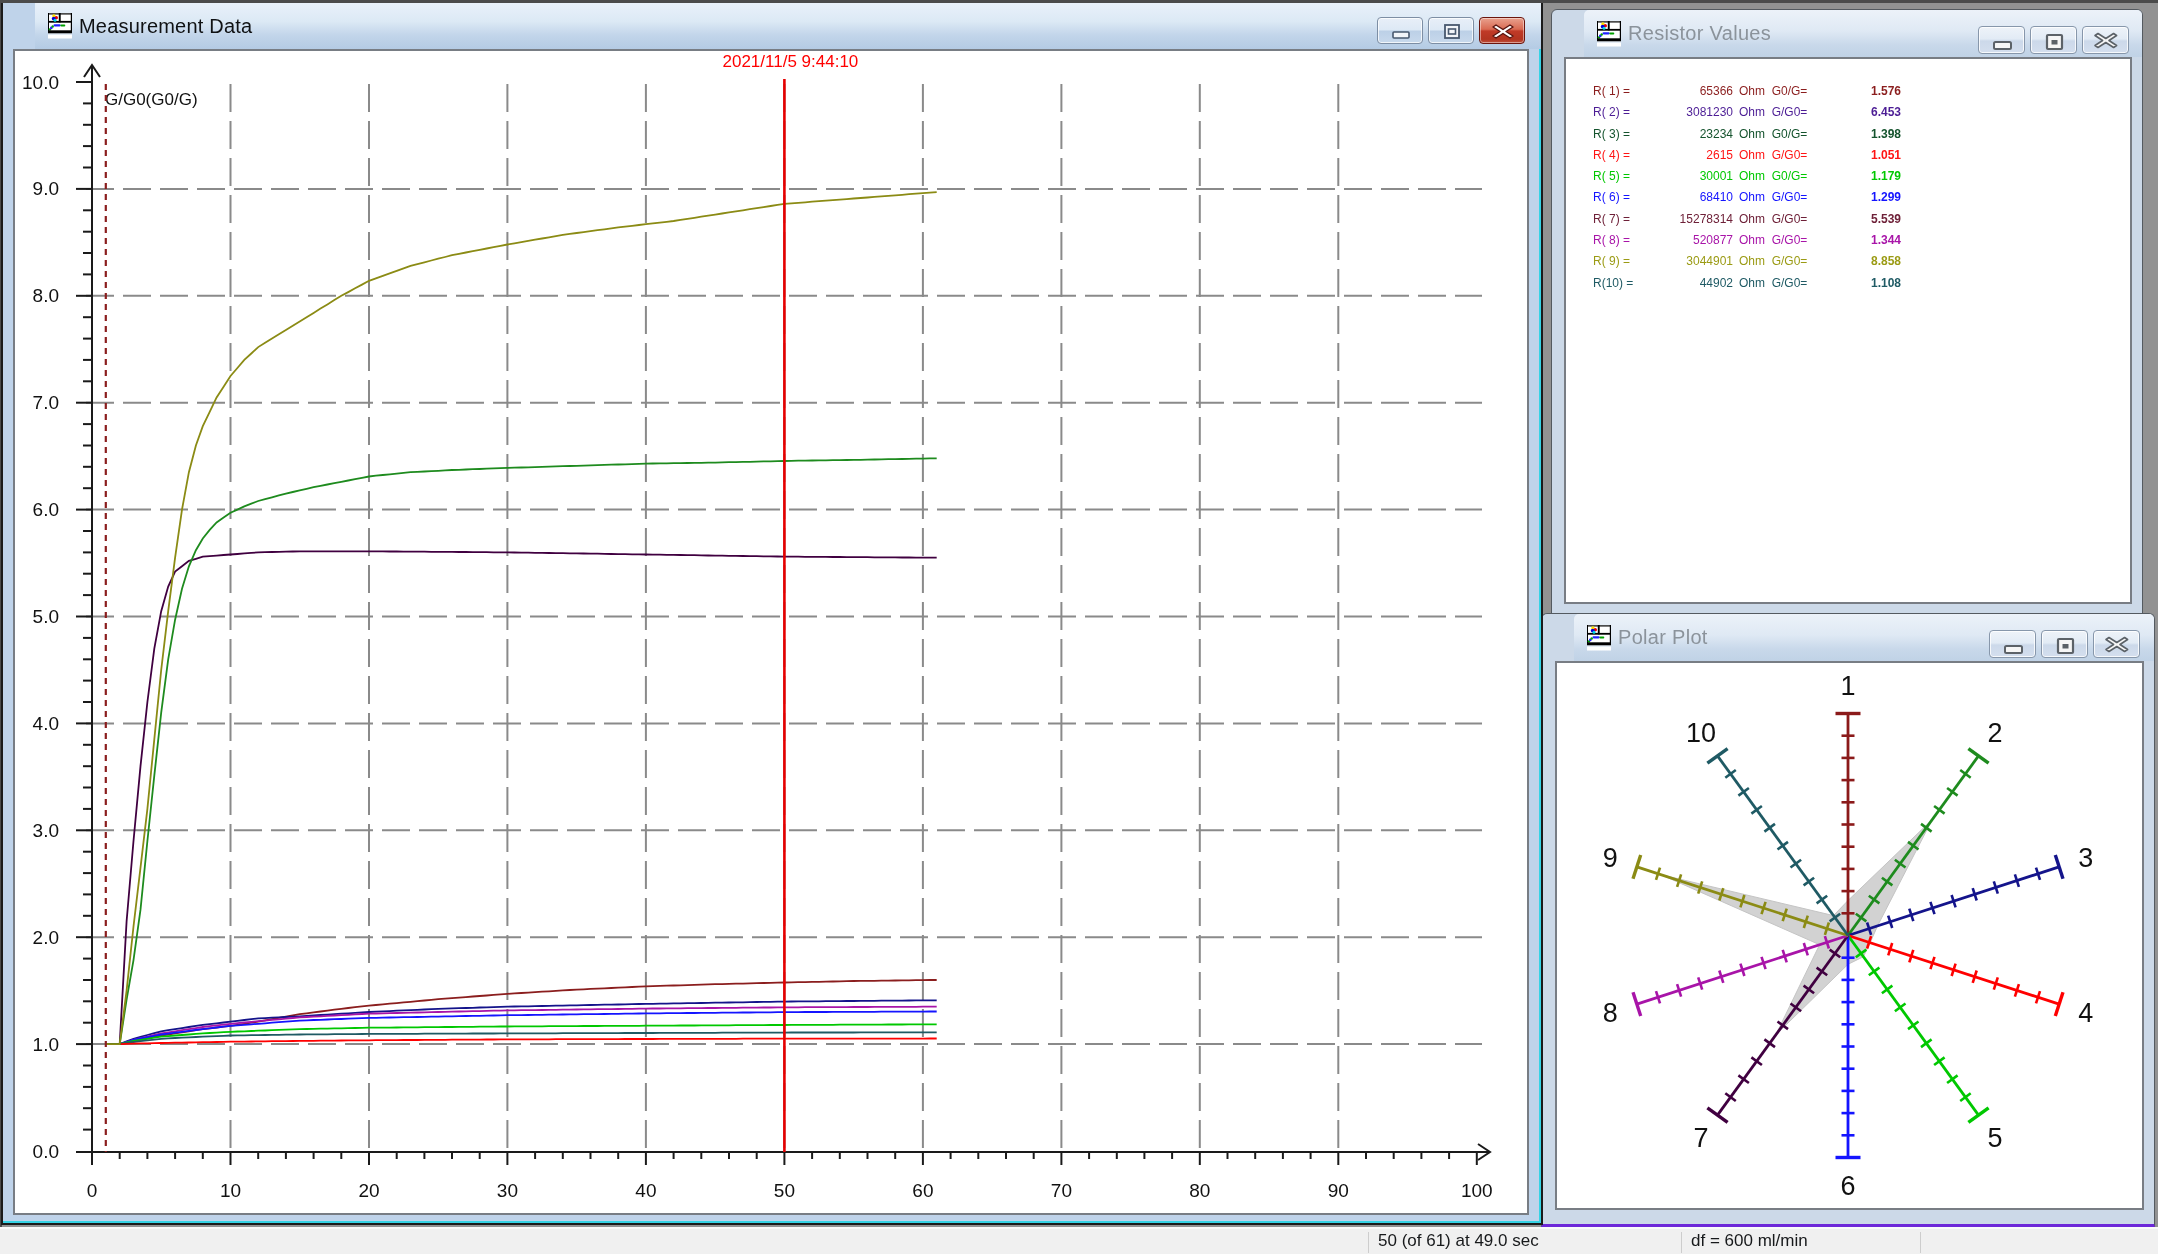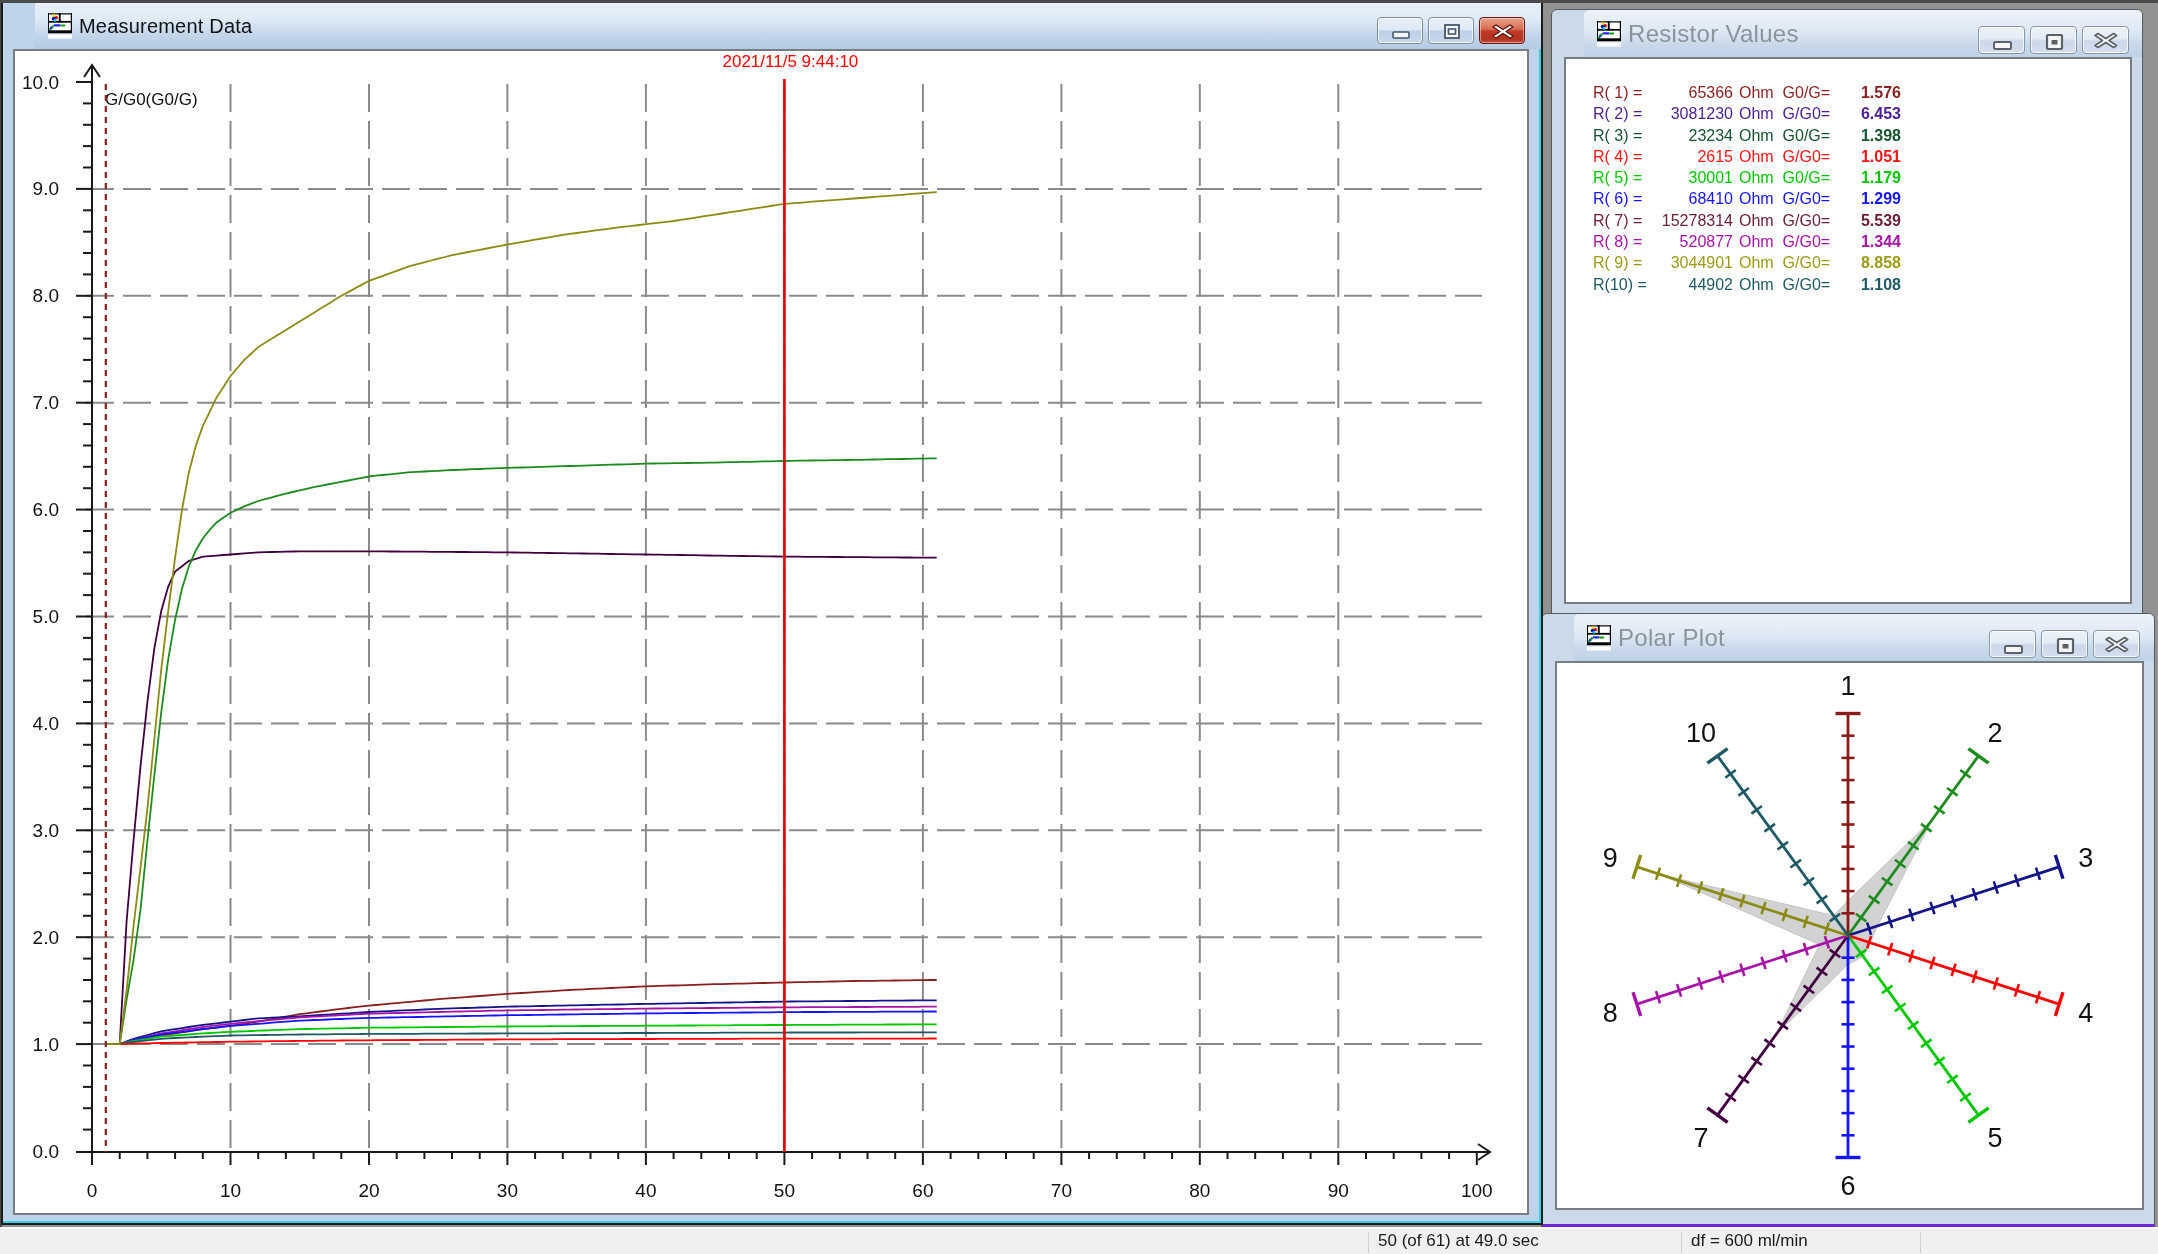--- a/index.html
+++ b/index.html
@@ -8,33 +8,33 @@
 .leftstrip { position:absolute; left:0; top:0; width:2px; height:1254px; background:#4b4b4b; }
 
 .win { position:absolute; }
 .frame-a { background:#bfd3ea; border:2px solid #1b1b1b; border-top:none; }
 .frame-i { background:#ccd9e8; border:1px solid #545a60; border-radius:6px 6px 0 0; }
 .titlebar { position:absolute; left:0; right:0; top:0; display:flex; align-items:center;margin-left:32px; }
 .tb-a { height:46px; background:linear-gradient(180deg,#e9f1fa 0%,#dce9f5 40%,#c2d5ea 70%,#b4cbe4 100%); }
 .tb-i { height:47px; background:linear-gradient(180deg,#ecf2f9 0%,#dfe9f4 45%,#c8d8ea 75%,#c0d2e6 100%); border-radius:5px 5px 0 0; }
 .ticon { margin-left:13px; width:24px; height:26px; }
 .ttext-a { margin-left:7px; font-size:20px; color:#101214; letter-spacing:0.2px; }
-.ttext-i { margin-left:7px; font-size:24px; color:#8b939b; letter-spacing:0.3px; }
+.ttext-i { margin-left:7px; font-size:20px; color:#8b939b; letter-spacing:0.3px; }
 .client { position:absolute; background:#fff; border:2px solid #787d84; }
 .btns { position:absolute; top:0; display:flex; gap:5px; }
 .abtn { width:46px; height:27px; border:1px solid #7d8ea4; border-radius:4px;
   background:linear-gradient(180deg,#e8eff8 0%,#dde9f5 48%,#bcd0e7 52%,#c8d9ec 100%);
   box-shadow:inset 0 0 0 1px rgba(255,255,255,.75); }
 .cbtn { background:linear-gradient(180deg,#e9a18e 0%,#d96a52 45%,#c03a27 52%,#b23420 85%,#c0503c 100%);
   border:1px solid #6c150d; box-shadow:inset 0 0 0 1px rgba(255,255,255,.45); }
 .ibtn { width:47px; height:28px; border:1px solid #8797ab; border-radius:4px;
   background:linear-gradient(180deg,#eef3f9 0%,#e2ebf5 46%,#ccd9ea 54%,#d4dfee 100%);
   box-shadow:inset 0 0 0 1px rgba(255,255,255,.8); }
 
-.rline { position:relative; height:21.3px; font-size:16px; white-space:pre; }
+.rline { position:relative; height:21.3px; font-size:12px; white-space:pre; }
 .r1 { position:absolute; left:27px; }
 .r2 { position:absolute; left:60px; width:107px; text-align:right; }
 .r3 { position:absolute; left:173px; }
 .r4 { position:absolute; left:260px; width:75px; text-align:right;font-weight:bold; }
 
 .statusbar { position:absolute; left:0; top:1227px; width:2158px; height:27px; background:#f0f0f0; border-top:2px solid #fafafa; font-size:17px; color:#17191b; }
 .sep { position:absolute; top:3px; height:21px; width:1px; background:#cdcdcd; }
 .stxt { position:absolute; top:2px; }
 </style></head>
 <body>

